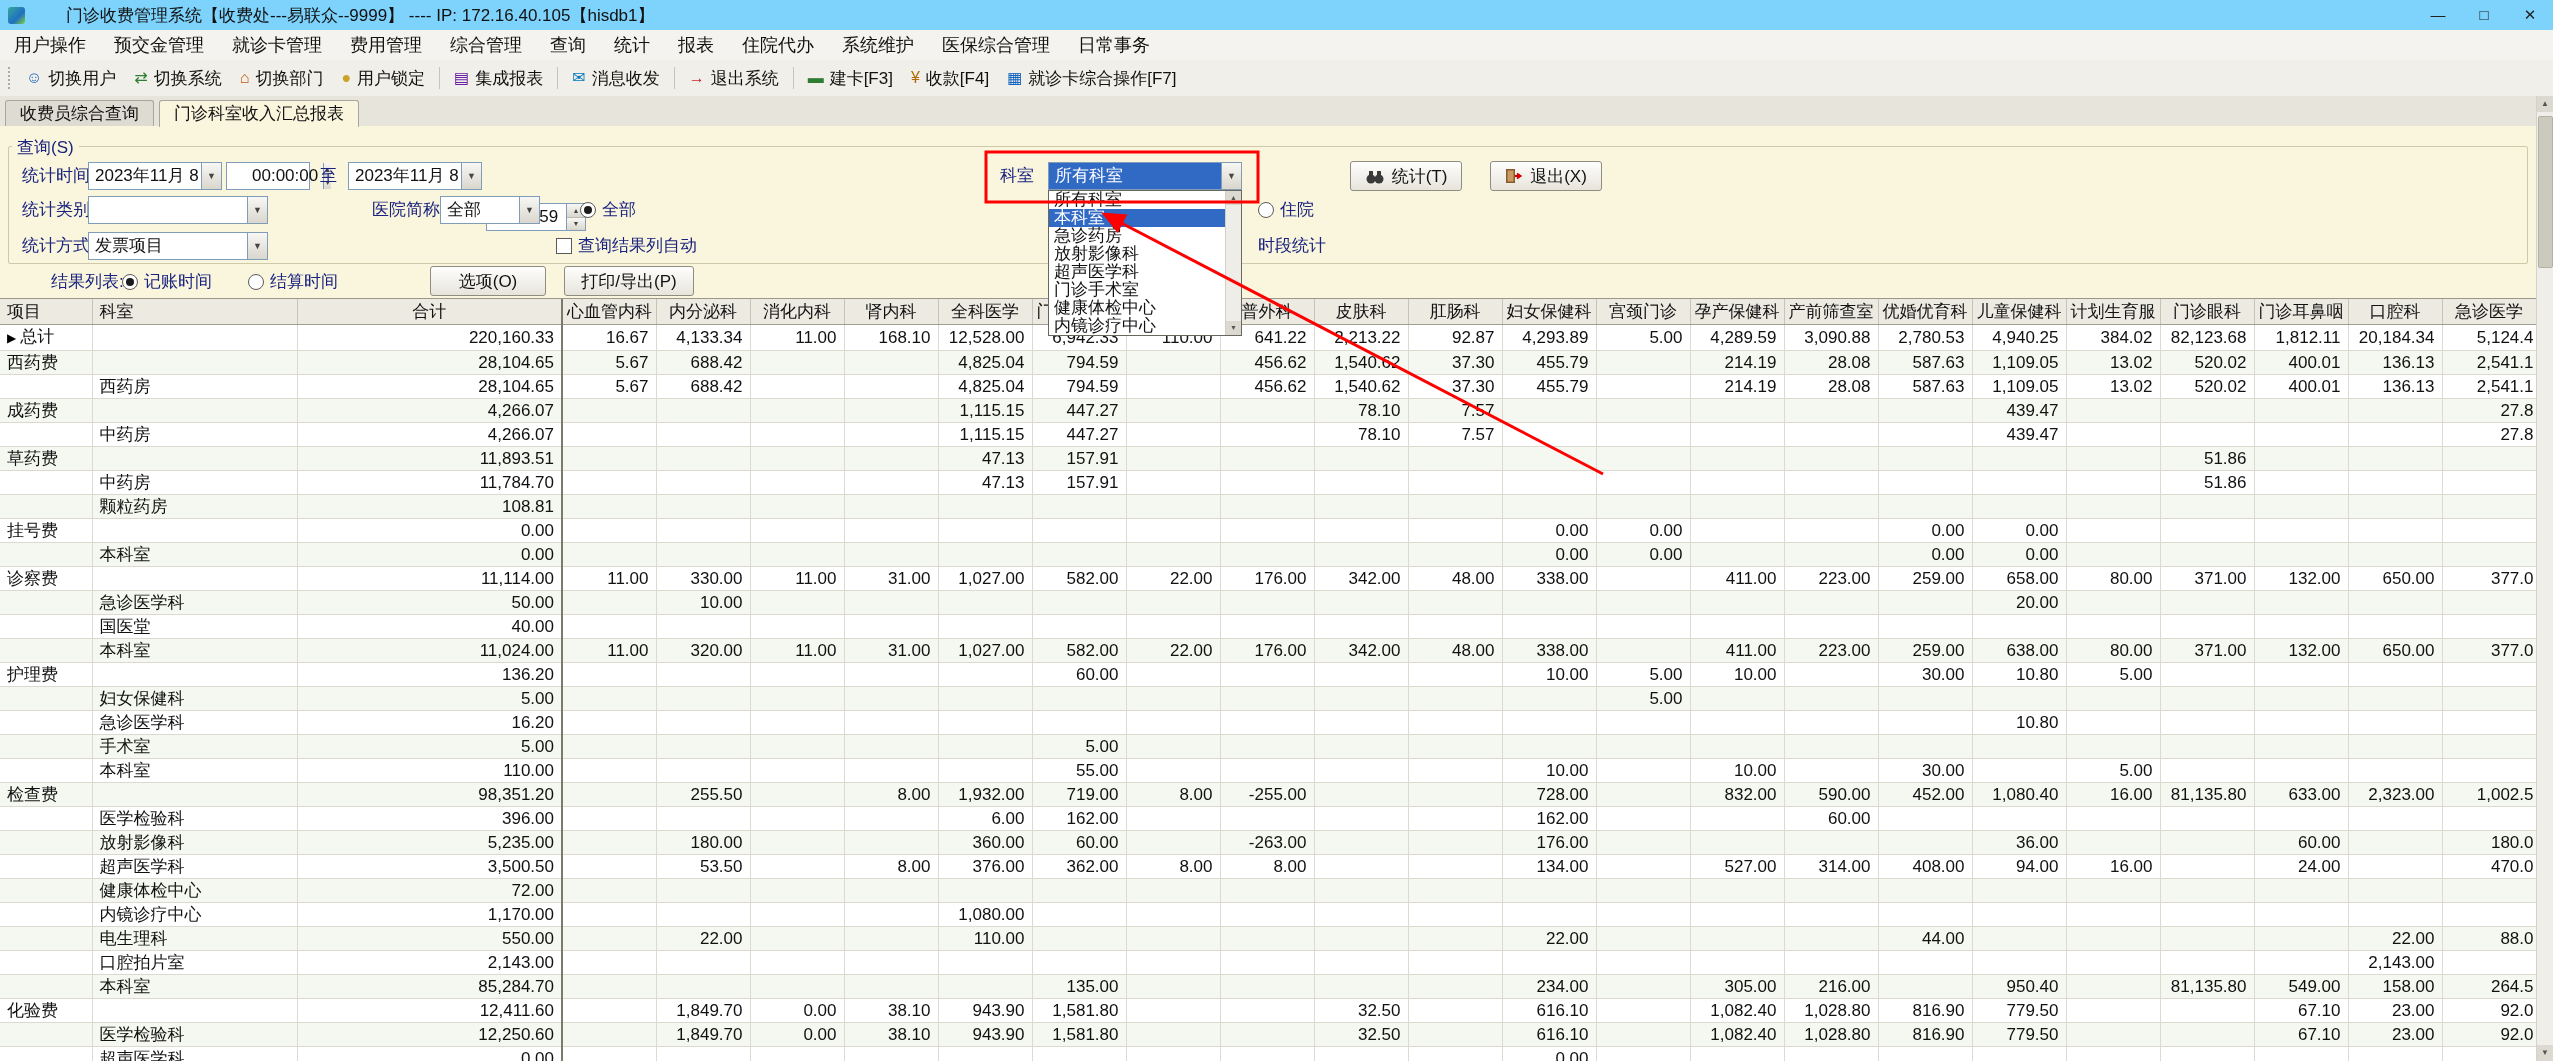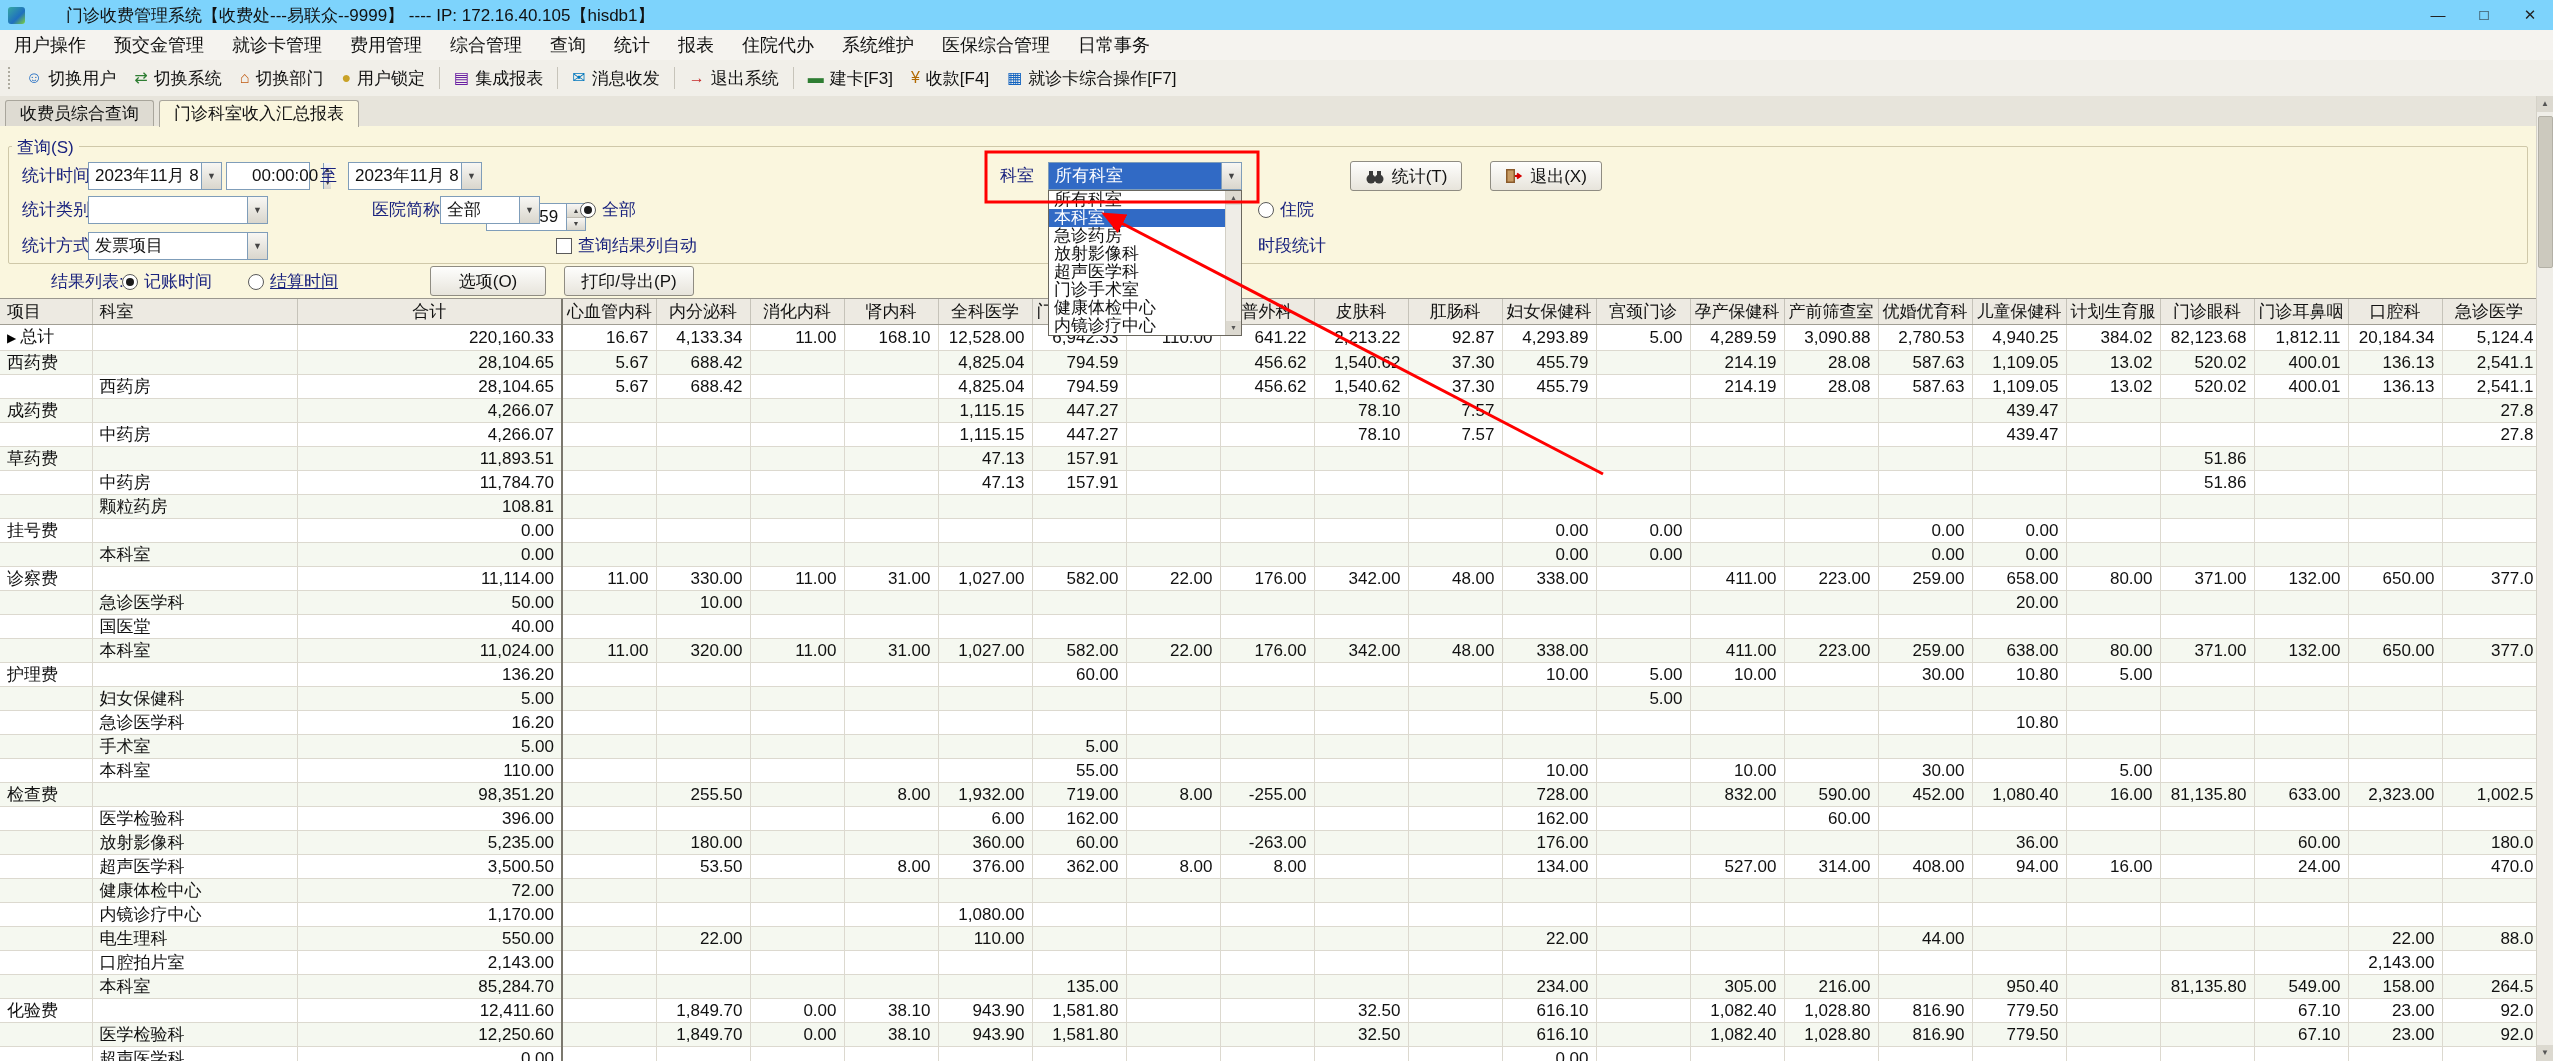--- a/index.html
+++ b/index.html
@@ -277,21 +277,21 @@
     <div class="dd-item">健康体检中心</div>
     <div class="dd-item">内镜诊疗中心</div>
   </div>
 
 <div class="resultbar">
   <div class="qlabel" style="left:18px;top:2px;margin-left:33px;">结果列表:</div>
   <div class="radio sel" style="left:122px;top:2px;">
     <span class="dot"></span>
     <span>记账时间</span>
   </div>
-  <div class="radio" style="left:248px;top:2px;text-decoration:underline;">
+  <div class="radio" style="left:248px;top:2px;">
     <span class="dot"></span>
     <span>结算时间</span>
   </div>
   <div class="btn3d" style="left:430px;top:0px;width:116px;height:30px;">
     <span>选项(O)</span>
   </div>
   <div class="btn3d" style="left:564px;top:0px;width:130px;height:30px;">
     <span>打印/导出(P)</span>
   </div>
 </div>

